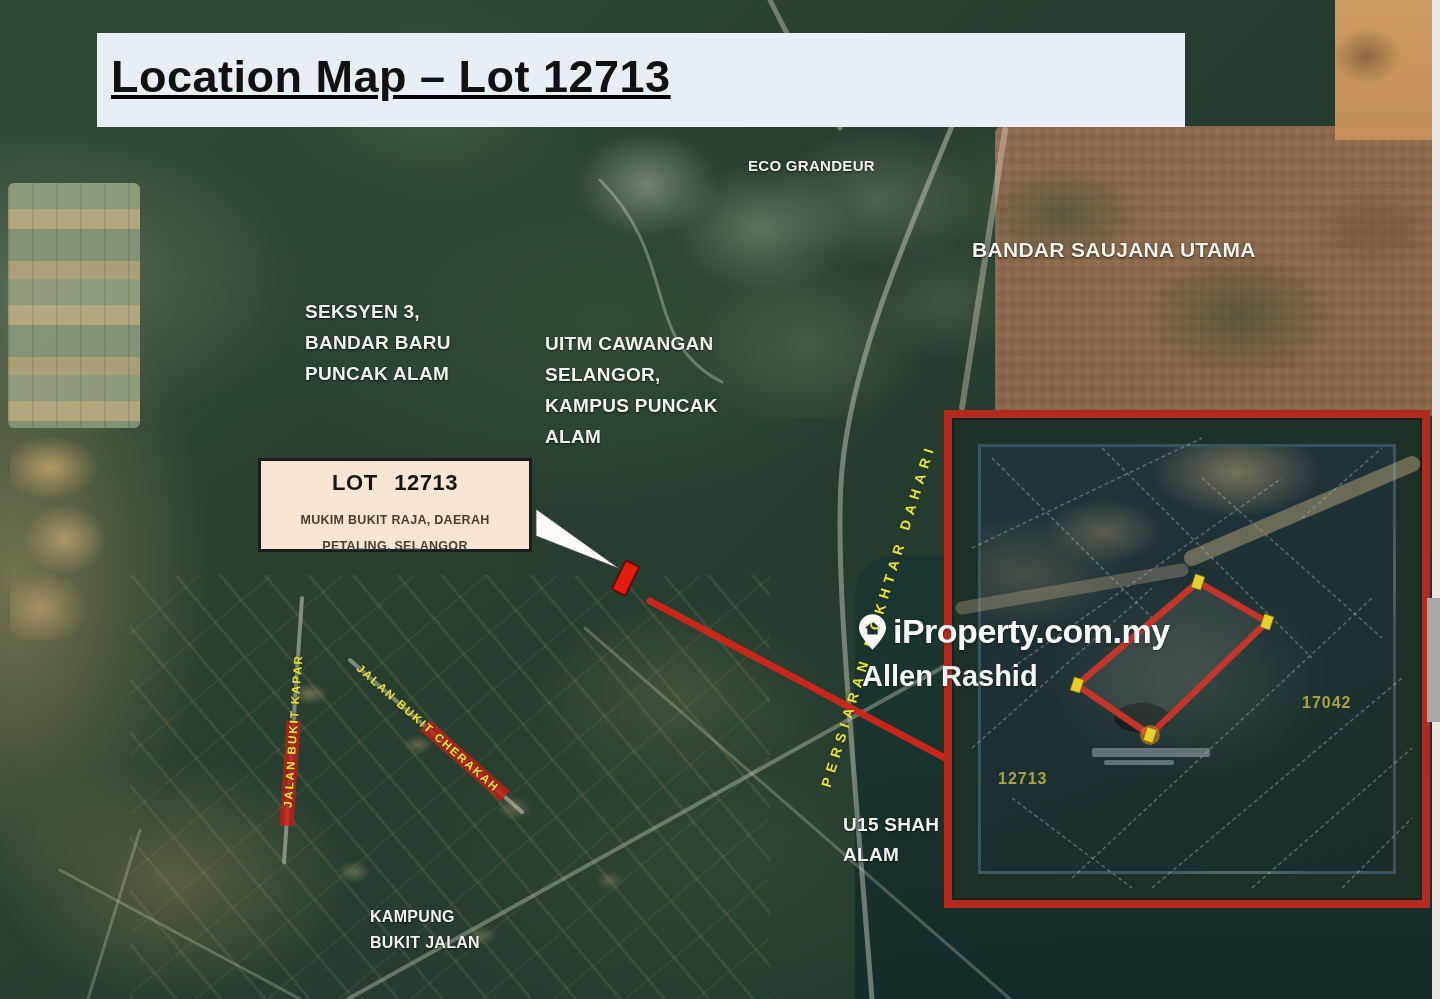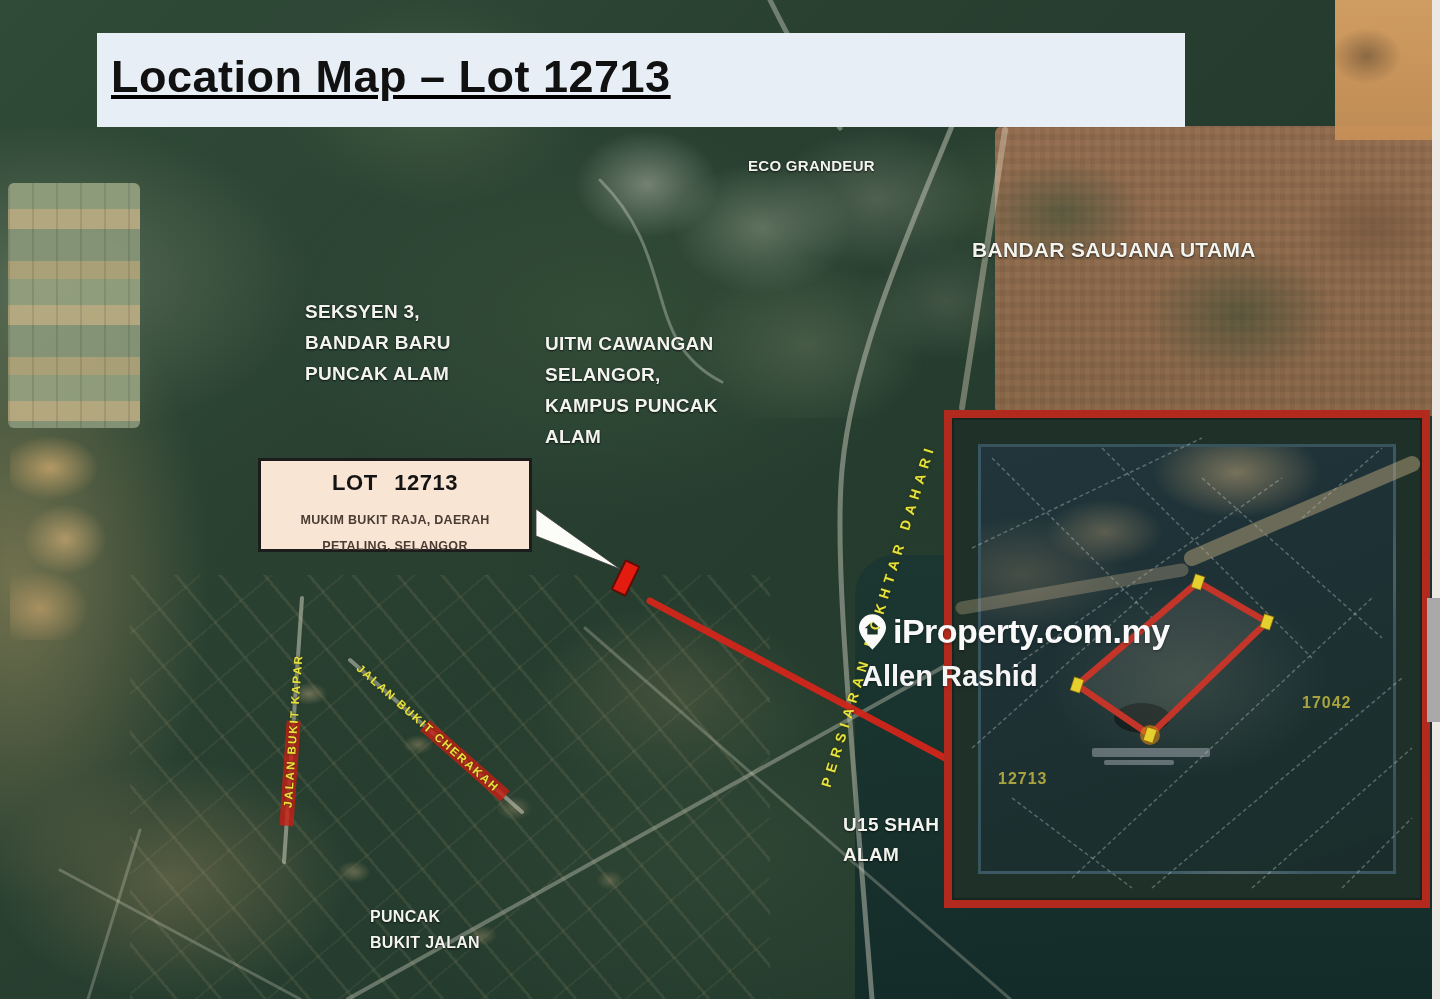--- a/index.html
+++ b/index.html
@@ -226,21 +226,21 @@
     <div>UITM CAWANGAN</div>
     <div>SELANGOR,</div>
     <div>KAMPUS PUNCAK</div>
     <div>ALAM</div>
   </div>
   <div class="mlabel lbl-u15">
     <div>U15 SHAH</div>
     <div>ALAM</div>
   </div>
   <div class="mlabel lbl-kampung">
-    <div>PUNCAK</div>
+    <div>KAMPUNG</div>
     <div>BUKIT JALAN</div>
   </div>
 
   <div class="callout">
     <div class="callout-title">LOT 12713</div>
     <div class="callout-line">MUKIM BUKIT RAJA, DAERAH</div>
     <div class="callout-line">PETALING, SELANGOR</div>
   </div>
 
   <div class="watermark">

